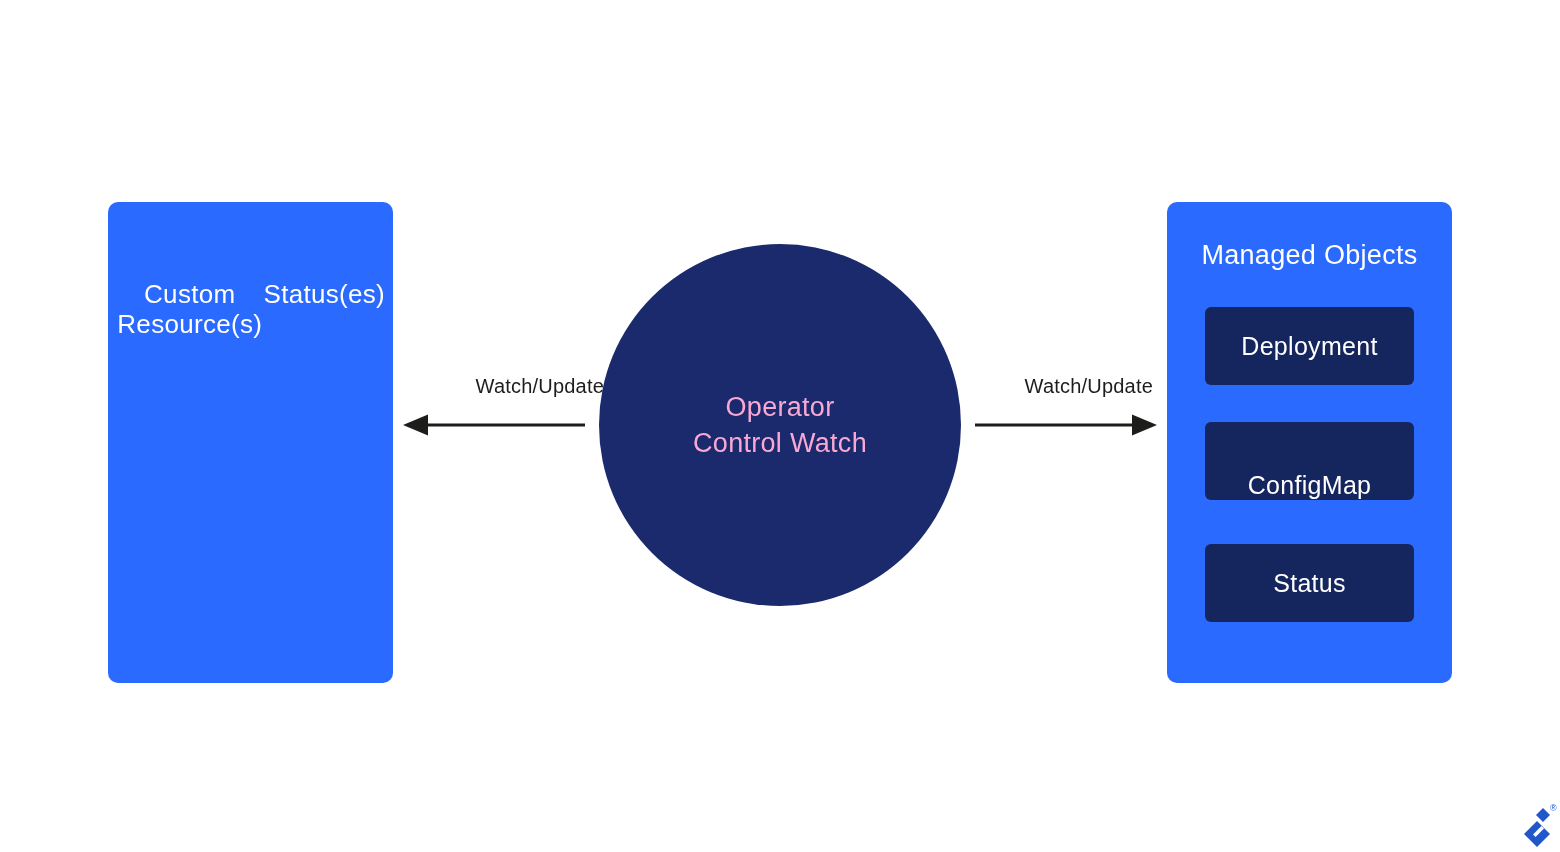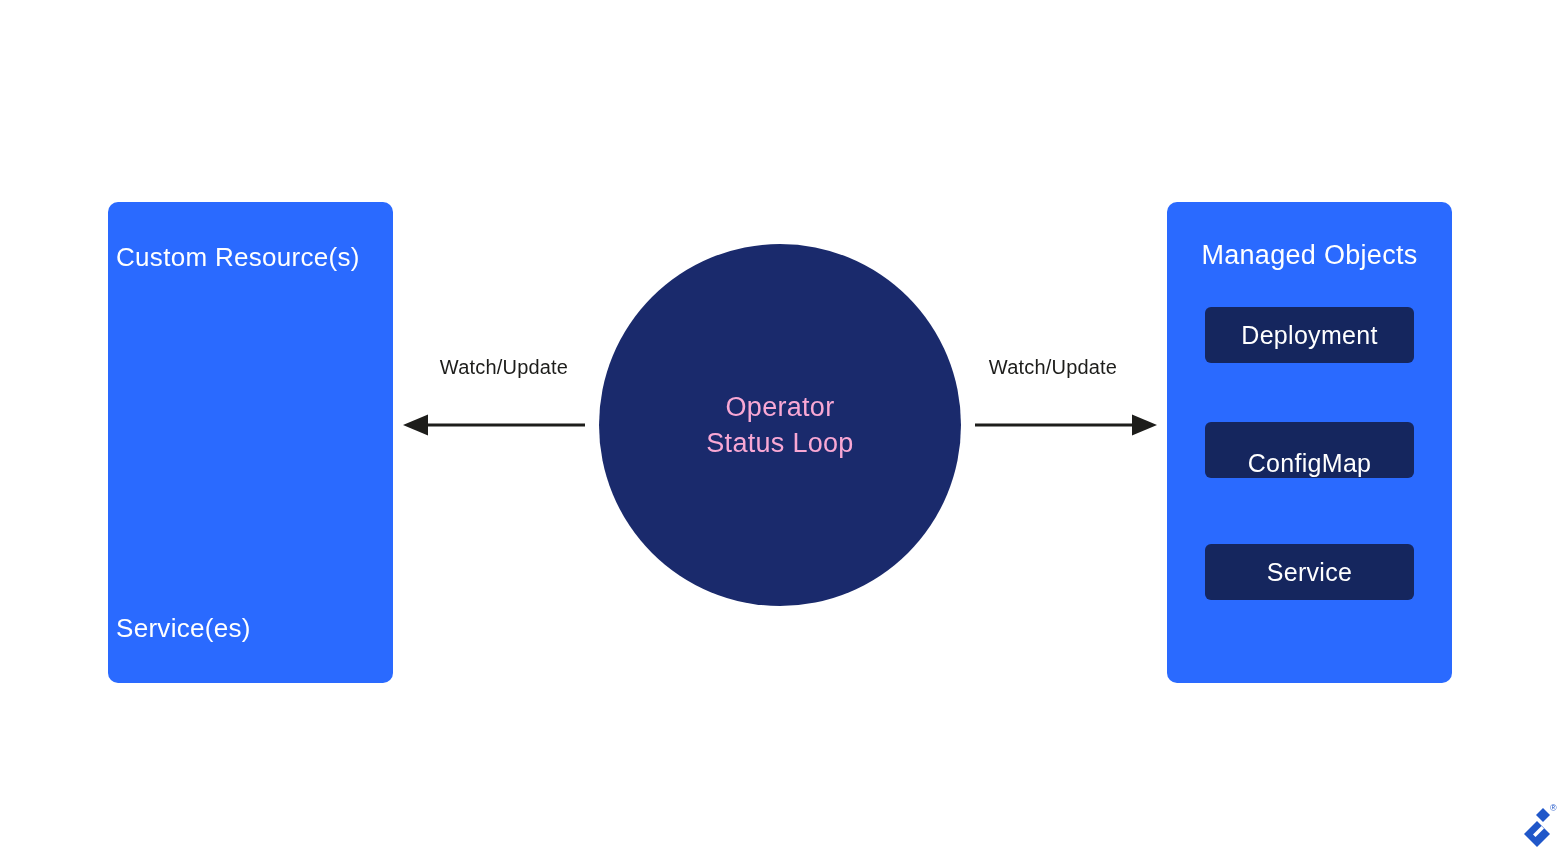--- a/index.html
+++ b/index.html
@@ -24,23 +24,24 @@
     height: 481px;
     background: #2a6aff;
     border-radius: 10px;
     box-sizing: border-box;
     color: #ffffff;
     margin-top: 17px;
   }
   .panel.left {
     left: 108px;
     display: flex;
-    flex-direction: column;
+    flex-direction: row;
     justify-content: space-between;
-    padding: 40px 8px;
+    padding: 77px 8px;
+    text-align: center;
   }
   .panel.left .panel-label {
     font-size: 26px;
     line-height: 30px;
     letter-spacing: 0.3px;
   }
   .panel.right { left: 1167px; }
   .panel-title {
     position: absolute;
     top: 38px;
@@ -49,21 +50,21 @@
     text-align: center;
     font-size: 27px;
     line-height: 30px;
     letter-spacing: 0.3px;
     color: #ffffff;
   }
   .object-box {
     position: absolute;
     left: 38px;
     width: 209px;
-    height: 56px;
+    height: 78px;
     background: #15265e;
     border-radius: 6px;
     display: flex;
     align-items: center;
     justify-content: center;
     font-size: 25px;
     letter-spacing: 0.3px;
     color: #ffffff;
   }
   .object-box.pos-0 { top: 105px; }
@@ -94,23 +95,23 @@
   .arrow-svg {
     position: absolute;
     top: 411px;
     width: 186px;
     height: 28px;
   }
   .arrow-svg.left  { left: 401px; }
   .arrow-svg.right { left: 973px; }
   .arrow-label {
     position: absolute;
-    top: 354px;
+    top: 373px;
     width: 200px;
-    text-align: center;
+    text-align: right;
     font-size: 20px;
     line-height: 26px;
     color: #1d1d1b;
     letter-spacing: 0.2px;
   }
   .arrow-label.left  { left: 404px; }
   .arrow-label.right { left: 953px; }
 
   
   .logo {
@@ -129,50 +130,50 @@
     color: #2057c9;
   }
 </style>
 </head>
 <body>
 
 <div class="canvas">
 
   <div class="panel left">
     <div class="panel-label">Custom Resource(s)</div>
-    <div class="panel-label">Service(es)</div>
+    <div class="panel-label">Status(es)</div>
   </div>
 
   <div class="arrow-label left">Watch/Update</div>
   <svg class="arrow-svg left" viewBox="0 0 186 28" xmlns="http://www.w3.org/2000/svg">
     <line x1="184" y1="14" x2="24" y2="14" stroke="#1d1d1b" stroke-width="3"></line>
     <polygon points="2,14 27,3.5 27,24.5" fill="#1d1d1b"></polygon>
   </svg>
 
   <div class="operator-circle">
     <div>Operator</div>
-    <div>Status Loop</div>
+    <div>Control Watch</div>
   </div>
 
   <div class="arrow-label right">Watch/Update</div>
   <svg class="arrow-svg right" viewBox="0 0 186 28" xmlns="http://www.w3.org/2000/svg">
     <line x1="2" y1="14" x2="162" y2="14" stroke="#1d1d1b" stroke-width="3"></line>
     <polygon points="184,14 159,3.5 159,24.5" fill="#1d1d1b"></polygon>
   </svg>
 
   <div class="panel right">
     <div class="panel-title">Managed Objects</div>
     <div class="object-box pos-0">
       <span>Deployment</span>
     </div>
     <div class="object-box pos-1">
       <span>ConfigMap</span>
     </div>
     <div class="object-box pos-2">
-      <span>Service</span>
+      <span>Status</span>
     </div>
   </div>
 
   <div class="logo">
     <svg width="34" height="47" viewBox="0 0 34 47" xmlns="http://www.w3.org/2000/svg">
       <polygon points="20,4 27,11 20,18 13,11" fill="#2057c9"></polygon>
       <polygon points="14,17 27,30 14,43 1,30" fill="#2057c9"></polygon>
       <polygon points="10,30.5 18.5,22 21,24.5 12.5,33" fill="#ffffff"></polygon>
     </svg>
     <span class="reg-mark">®</span>

